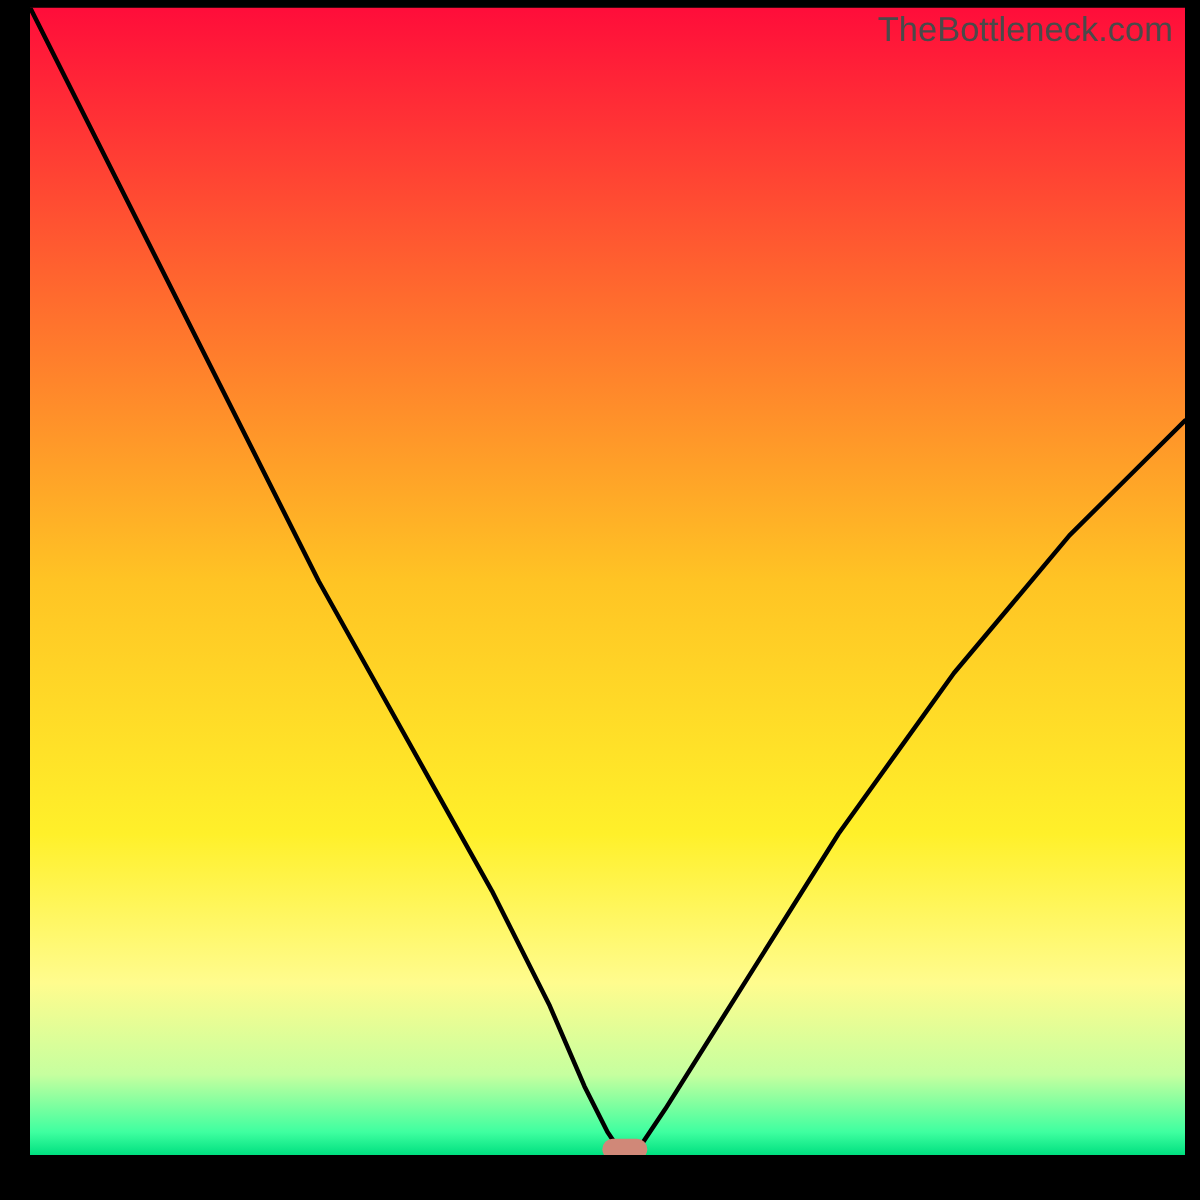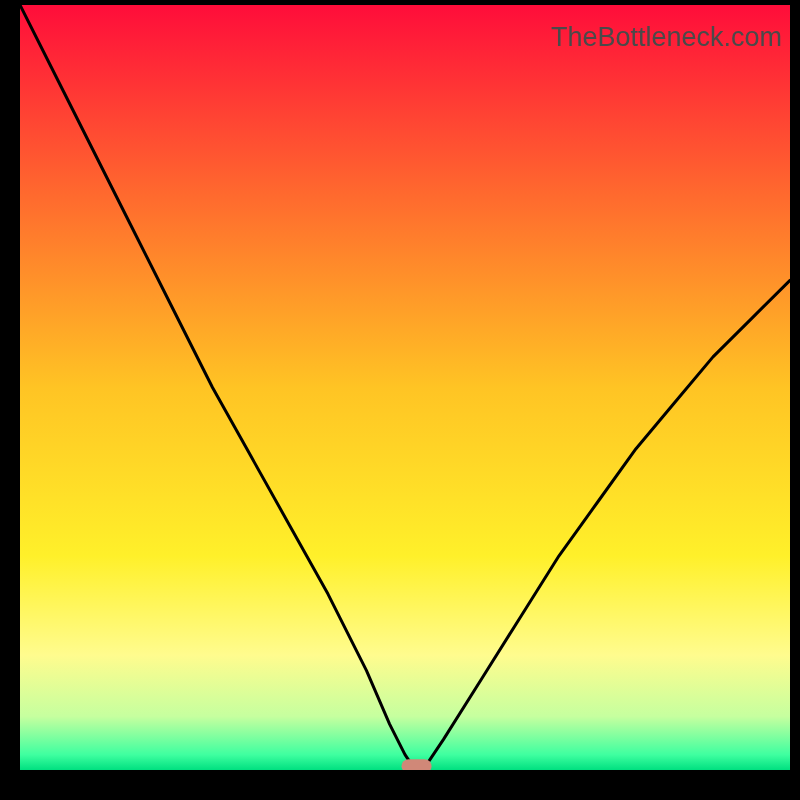--- a/index.html
+++ b/index.html
@@ -14,25 +14,25 @@
       position: relative;
       overflow: hidden;
     }
     .chart-container {
       width: 800px;
       height: 800px;
       position: relative;
     }
     .watermark {
       position: absolute;
-      top: 22px;
+      top: 6px;
       right: 18px;
       color: #4a4a4a;
       font-family: Arial, sans-serif;
-      font-size: 27px;
+      font-size: 23px;
       font-weight: 500;
       z-index: 10;
     }
     .plot-area {
       position: absolute;
       left: 20px;
       top: 5px;
       width: 770px;
       height: 765px;
     }

